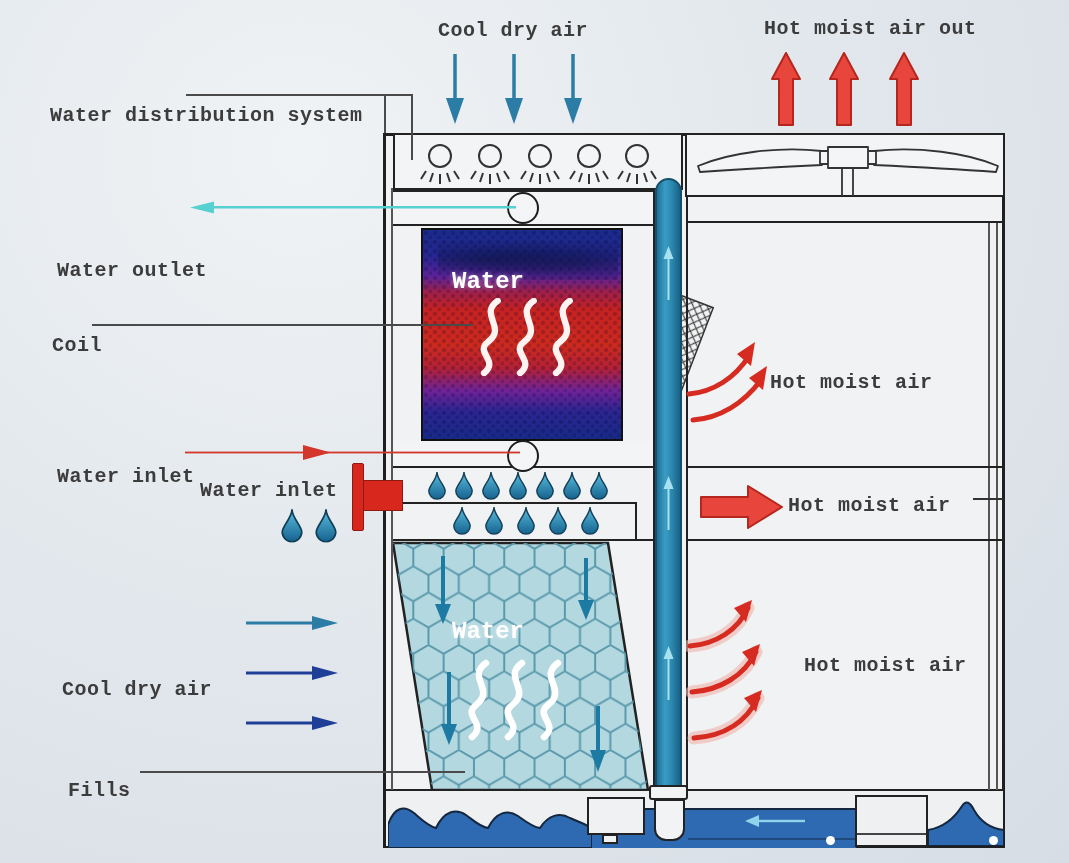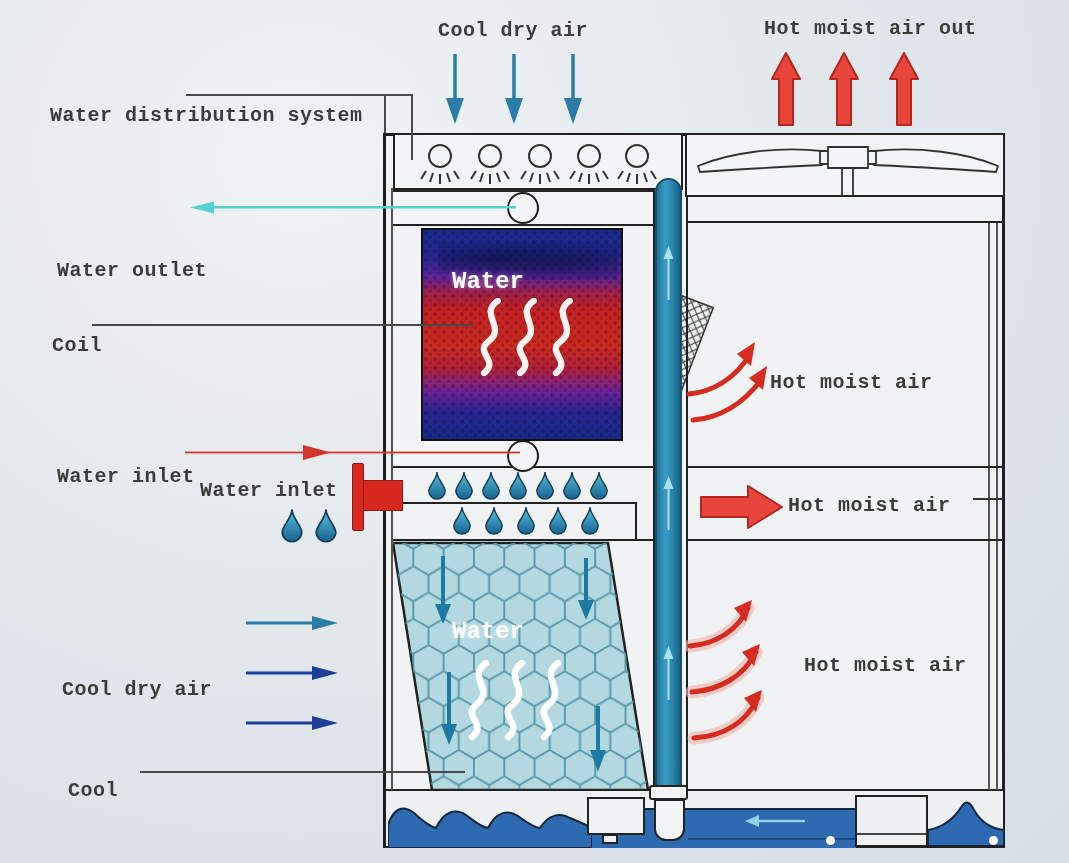--- a/index.html
+++ b/index.html
@@ -310,18 +310,18 @@
   <div class="cline" style="left:140px;top:771px;width:325px;height:1.5px;"></div>
 
   <div class="lbl" style="left:438px;top:19px;">Cool dry air</div>
   <div class="lbl" style="left:764px;top:17px;font-family:Liberation Mono, monospace;">Hot moist air out</div>
   <div class="lbl" style="left:50px;top:104px;text-align:center;">Water distribution system</div>
   <div class="lbl" style="left:57px;top:219px;margin-top:40px;">Water outlet</div>
   <div class="lbl" style="left:52px;top:334px;font-family:Liberation Mono, monospace;">Coil</div>
   <div class="lbl" style="left:57px;top:465px;">Water inlet</div>
   <div class="lbl" style="left:200px;top:479px;">Water inlet</div>
   <div class="lbl" style="left:62px;top:678px;">Cool dry air</div>
-  <div class="lbl" style="left:68px;top:779px;">Cool</div>
+  <div class="lbl" style="left:68px;top:779px;">Fills</div>
   <div class="lbl" style="left:770px;top:371px;">Hot moist air</div>
   <div class="lbl" style="left:788px;top:494px;">Hot moist air</div>
   <div class="lbl" style="left:804px;top:654px;">Hot moist air</div>
 
 </div>
 
 </body></html>

